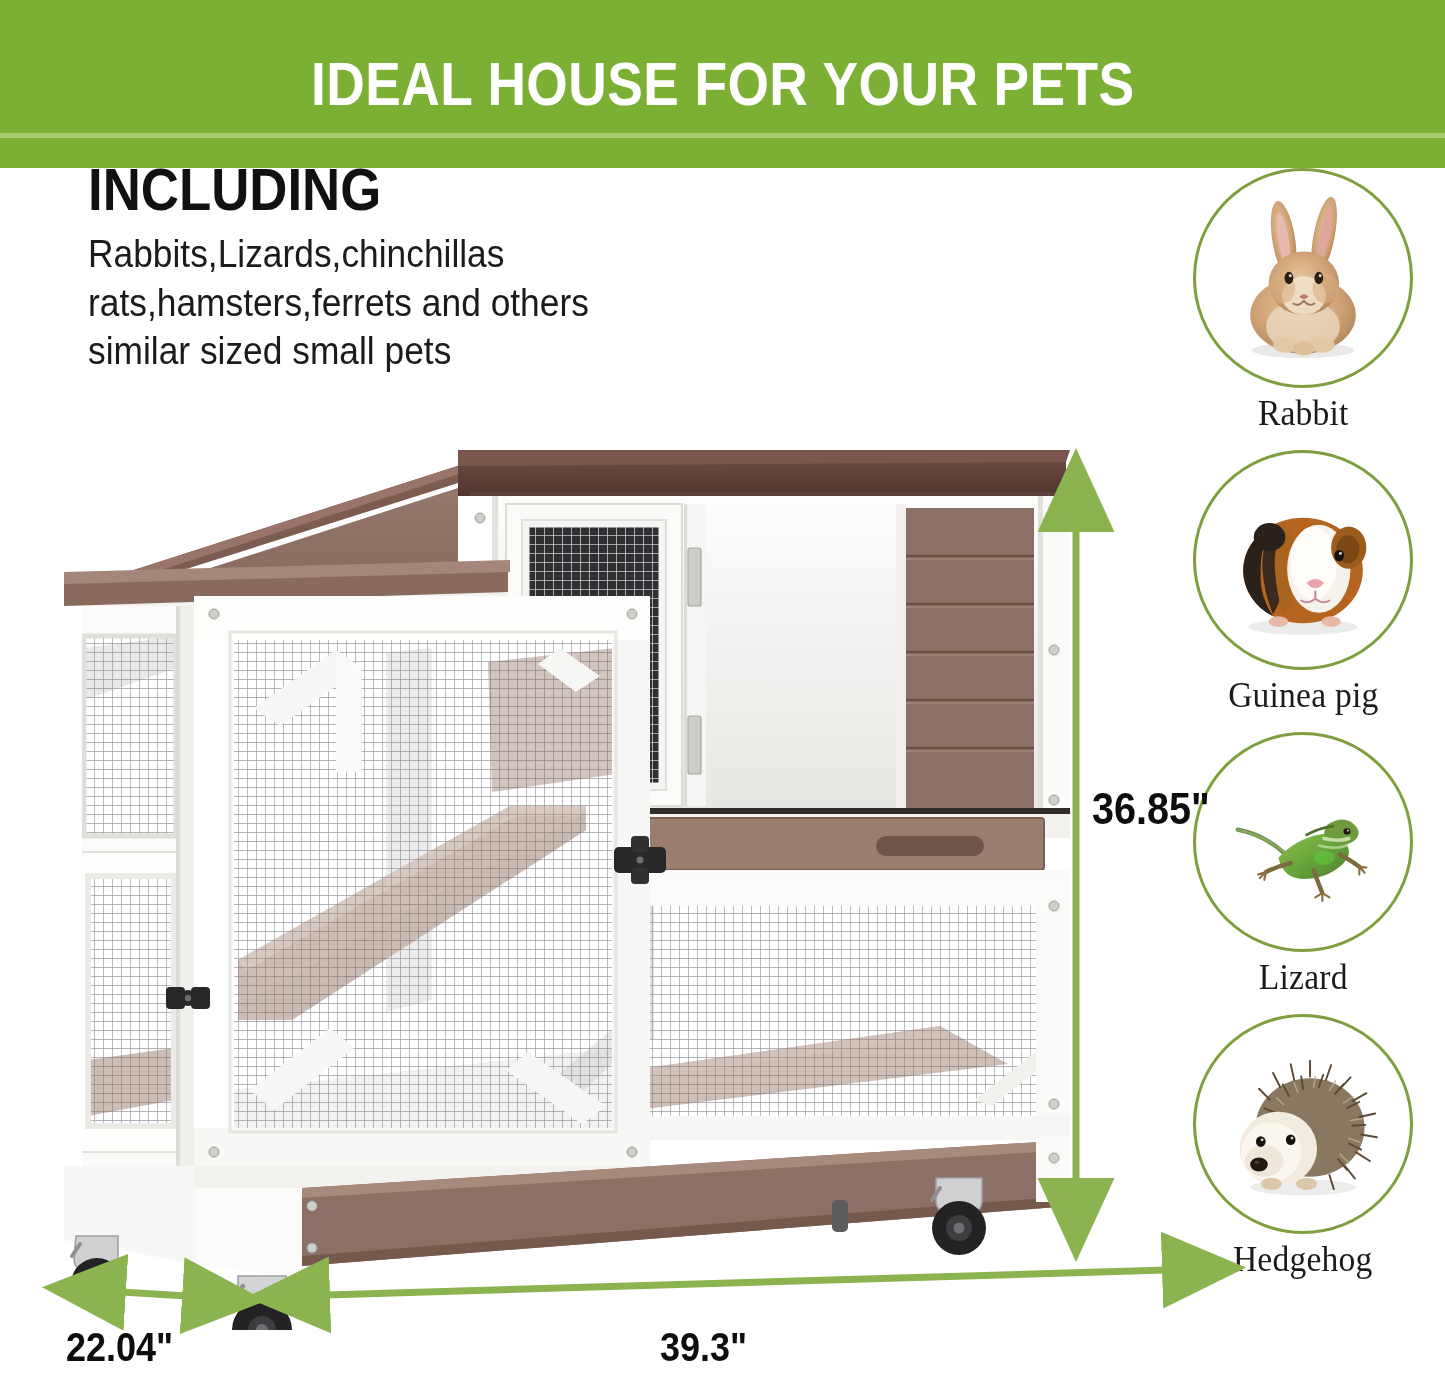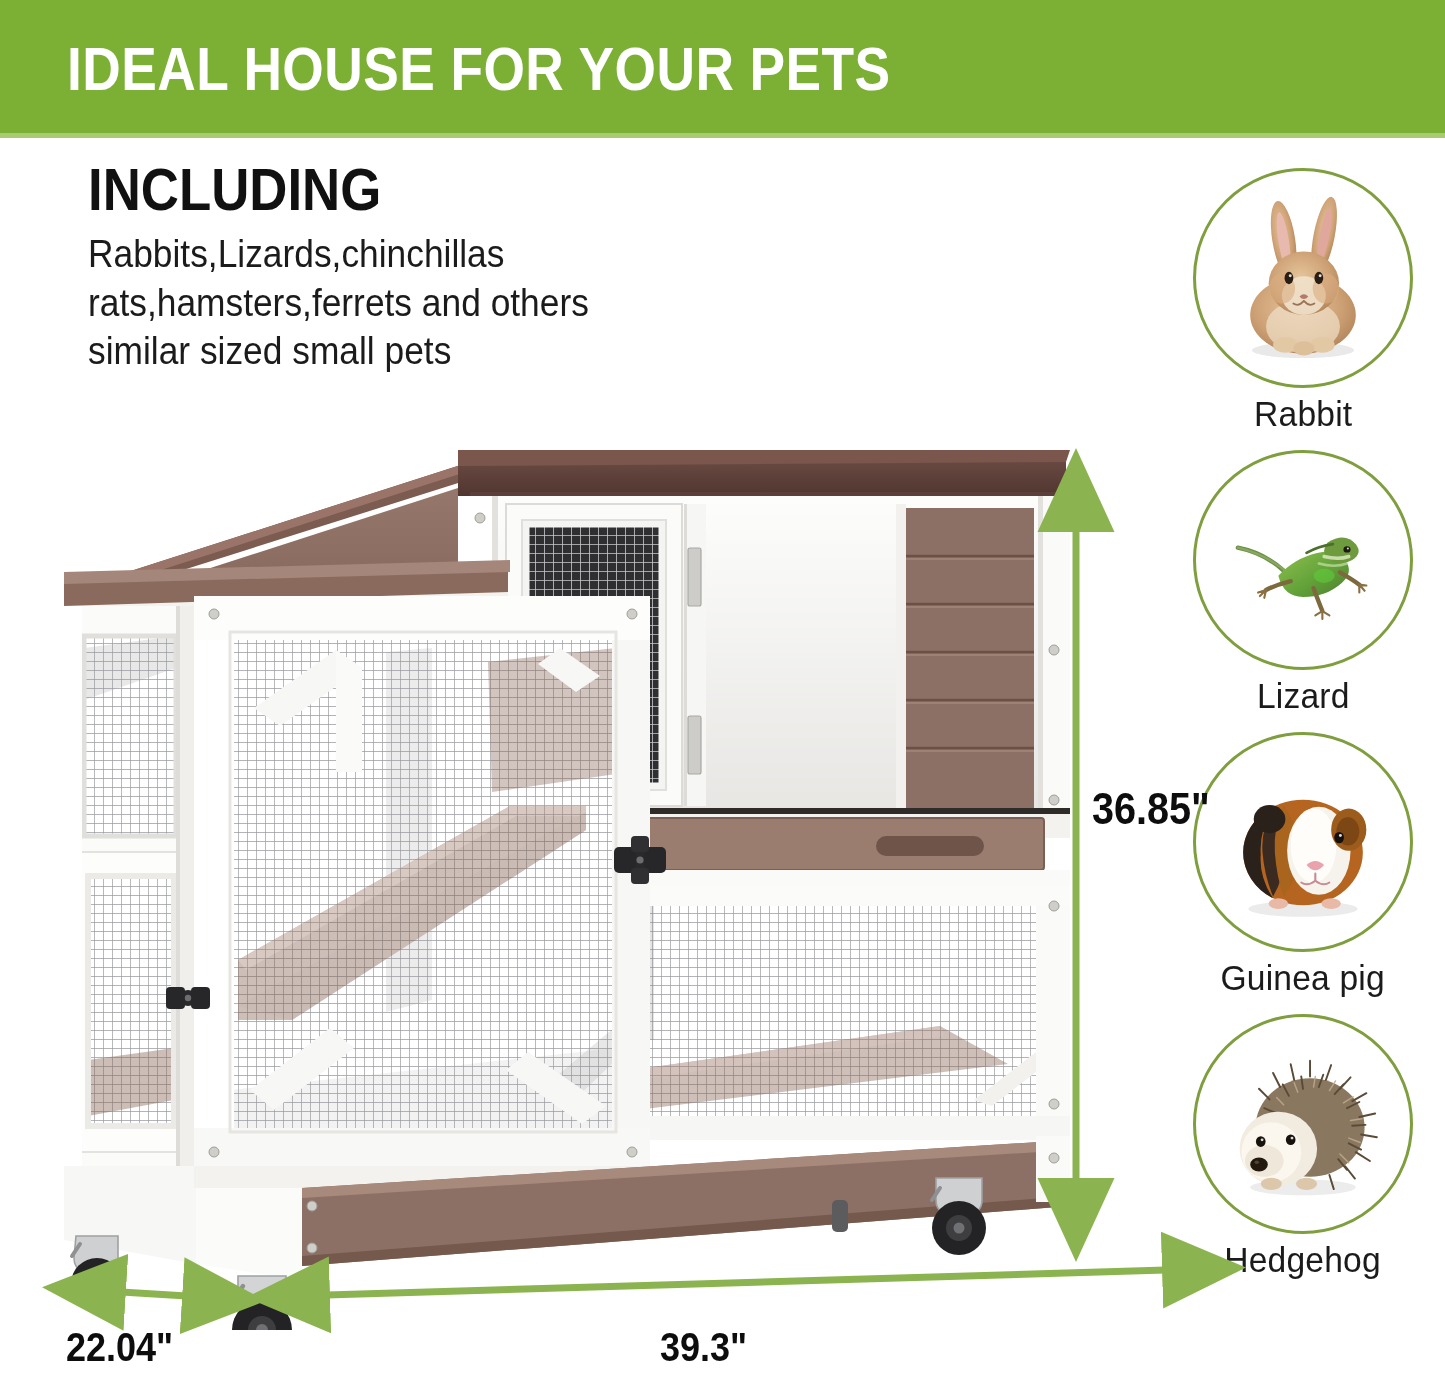--- a/index.html
+++ b/index.html
@@ -6,23 +6,23 @@
   body{
     width:1445px;height:1397px;
     background:#ffffff;
     font-family:"Liberation Sans", sans-serif;
     overflow:hidden;
     position:relative;
   }
 
   
   .banner{
-    position:absolute;left:0;top:0;width:1445px;height:138px;
+    position:absolute;left:0;top:0;width:1445px;height:168px;
     background:var(--green,#7cb034);
-    display:flex;align-items:center;
+    display:flex;align-items:center;justify-content:center;
   }
   .banner-title{
     color:#ffffff;
     font-family:"Liberation Sans Narrow","Liberation Sans",sans-serif;
     font-weight:bold;
     font-size:62px;
     letter-spacing:0.5px;
     transform:scaleX(0.86);
     transform-origin:center;
     white-space:nowrap;
@@ -42,21 +42,21 @@
   }
   .including-line{
     font-size:38px;color:#1b1b1b;line-height:1.28;
     transform:scaleX(0.93);transform-origin:left center;white-space:nowrap;
     font-weight:400;
   }
 
   
   .pet-rail{position:absolute;right:8px;top:168px;width:268px;}
   .pet-card{position:relative;width:268px;margin-bottom:16px;
-    display:flex;flex-direction:column;align-items:center;}
+    display:flex;flex-direction:column;align-items:center;font-family:Liberation Serif, serif;}
   .pet-ring{
     width:214px;height:214px;border-radius:50%;
     border:3px solid #7f9e3e;background:#ffffff;
     display:flex;align-items:center;justify-content:center;
     overflow:hidden;position:relative;
   }
   .pet-ring svg{width:176px;height:176px;display:block;}
   .pet-label{
     margin-top:6px;font-size:35px;color:#1b1b1b;letter-spacing:.2px;
     transform:scaleX(0.96);transform-origin:center;white-space:nowrap;
@@ -133,20 +133,53 @@
         <ellipse cx="122" cy="176" rx="14" ry="9" fill="#e3c8a4"></ellipse>
         <ellipse cx="101" cy="180" rx="12" ry="8" fill="#ddbf99"></ellipse>
       </svg>
     </div>
     <div class="pet-label">Rabbit</div>
   </div>
 
   <div class="pet-card">
     <div class="pet-ring">
       <svg viewBox="0 0 200 200">
+        <ellipse cx="100" cy="176" rx="62" ry="9" fill="#ebebeb"></ellipse>
+
+        <ellipse cx="100" cy="112" rx="68" ry="60" fill="#b5651f"></ellipse>
+
+        <path d="M32 112 a68 60 0 0 1 34 -52 q-16 28 -14 54 q-2 26 14 50 a68 60 0 0 1 -34 -52z" fill="#2b211b"></path>
+        <path d="M66 60 q-14 26 -12 52 q2 26 12 50 q14 -24 12 -50 q2 -26 -12 -52z" fill="#3a2a20"></path>
+
+        <path d="M78 58 q-12 26 -10 54 q2 28 10 50 q18 -24 16 -50 q2 -28 -16 -54z" fill="#a9651e"></path>
+
+        <ellipse cx="118" cy="110" rx="36" ry="50" fill="#f6f2ec"></ellipse>
+        <ellipse cx="112" cy="104" rx="26" ry="42" fill="#fffdfa"></ellipse>
+
+        <ellipse cx="152" cy="86" rx="20" ry="24" fill="#9c5c1c"></ellipse>
+        <ellipse cx="151" cy="88" rx="13" ry="16" fill="#7d4715"></ellipse>
+        <ellipse cx="62" cy="74" rx="18" ry="16" fill="#2b211b"></ellipse>
+
+        <ellipse cx="141" cy="95" rx="5.5" ry="6.5" fill="#16100c"></ellipse>
+        <circle cx="142.5" cy="92.5" r="1.7" fill="#fff" opacity=".85"></circle>
+
+        <path d="M104 126 q10 -9 20 0 q-10 12 -20 0z" fill="#e8a3ad"></path>
+        <path d="M114 136 v8" stroke="#c98a93" stroke-width="2.4" stroke-linecap="round"></path>
+        <path d="M114 144 q-9 7 -16 2 M114 144 q9 7 16 2" stroke="#c98a93" stroke-width="2.2" fill="none" stroke-linecap="round"></path>
+
+        <ellipse cx="72" cy="170" rx="11" ry="6" fill="#e8b9a6"></ellipse>
+        <ellipse cx="132" cy="170" rx="11" ry="6" fill="#e8b9a6"></ellipse>
+      </svg>
+    </div>
+    <div class="pet-label">Guinea pig</div>
+  </div>
+
+  <div class="pet-card">
+    <div class="pet-ring">
+      <svg viewBox="0 0 200 200">
         <defs>
           <linearGradient id="lzBody" x1="0" y1="0" x2="1" y2="1">
             <stop offset="0%" stop-color="#8fbf4d"></stop>
               <stop offset="55%" stop-color="#63a33a"></stop>
               <stop offset="100%" stop-color="#4e7c2e"></stop>
           </linearGradient>
         </defs>
 
         <path d="M26 86 q30 6 52 26 q16 14 26 20" stroke="#6c8f48" stroke-width="5" fill="none" stroke-linecap="round"></path>
         <path d="M26 86 q34 8 58 30" stroke="#87a95e" stroke-width="2.5" fill="none" stroke-linecap="round"></path>
@@ -166,53 +199,20 @@
         <path d="M58 134 l-9 3 M58 134 l-7 7 M58 134 l-2 9" stroke="#8a6f42" stroke-width="2.4" stroke-linecap="round"></path>
         <path d="M112 132 q6 16 10 26" stroke="#7d6a3c" stroke-width="5" fill="none" stroke-linecap="round"></path>
         <path d="M122 158 l-8 5 M122 158 l0 9 M122 158 l8 5" stroke="#8a6f42" stroke-width="2.4" stroke-linecap="round"></path>
         <path d="M142 114 q14 8 22 14" stroke="#7d6a3c" stroke-width="5" fill="none" stroke-linecap="round"></path>
         <path d="M164 128 l8 1 M164 128 l6 7 M164 128 l0 9" stroke="#8a6f42" stroke-width="2.4" stroke-linecap="round"></path>
 
         <ellipse cx="124" cy="118" rx="12" ry="8" fill="#5fd03a" opacity=".55"></ellipse>
       </svg>
     </div>
     <div class="pet-label">Lizard</div>
-  </div>
-
-  <div class="pet-card">
-    <div class="pet-ring">
-      <svg viewBox="0 0 200 200">
-        <ellipse cx="100" cy="176" rx="62" ry="9" fill="#ebebeb"></ellipse>
-
-        <ellipse cx="100" cy="112" rx="68" ry="60" fill="#b5651f"></ellipse>
-
-        <path d="M32 112 a68 60 0 0 1 34 -52 q-16 28 -14 54 q-2 26 14 50 a68 60 0 0 1 -34 -52z" fill="#2b211b"></path>
-        <path d="M66 60 q-14 26 -12 52 q2 26 12 50 q14 -24 12 -50 q2 -26 -12 -52z" fill="#3a2a20"></path>
-
-        <path d="M78 58 q-12 26 -10 54 q2 28 10 50 q18 -24 16 -50 q2 -28 -16 -54z" fill="#a9651e"></path>
-
-        <ellipse cx="118" cy="110" rx="36" ry="50" fill="#f6f2ec"></ellipse>
-        <ellipse cx="112" cy="104" rx="26" ry="42" fill="#fffdfa"></ellipse>
-
-        <ellipse cx="152" cy="86" rx="20" ry="24" fill="#9c5c1c"></ellipse>
-        <ellipse cx="151" cy="88" rx="13" ry="16" fill="#7d4715"></ellipse>
-        <ellipse cx="62" cy="74" rx="18" ry="16" fill="#2b211b"></ellipse>
-
-        <ellipse cx="141" cy="95" rx="5.5" ry="6.5" fill="#16100c"></ellipse>
-        <circle cx="142.5" cy="92.5" r="1.7" fill="#fff" opacity=".85"></circle>
-
-        <path d="M104 126 q10 -9 20 0 q-10 12 -20 0z" fill="#e8a3ad"></path>
-        <path d="M114 136 v8" stroke="#c98a93" stroke-width="2.4" stroke-linecap="round"></path>
-        <path d="M114 144 q-9 7 -16 2 M114 144 q9 7 16 2" stroke="#c98a93" stroke-width="2.2" fill="none" stroke-linecap="round"></path>
-
-        <ellipse cx="72" cy="170" rx="11" ry="6" fill="#e8b9a6"></ellipse>
-        <ellipse cx="132" cy="170" rx="11" ry="6" fill="#e8b9a6"></ellipse>
-      </svg>
-    </div>
-    <div class="pet-label">Guinea pig</div>
   </div>
 
   <div class="pet-card">
     <div class="pet-ring">
       <svg viewBox="0 0 200 200">
         <ellipse cx="100" cy="172" rx="60" ry="9" fill="#ececec"></ellipse>
 
         <ellipse cx="108" cy="104" rx="62" ry="56" fill="#8a7760"></ellipse>
         <g stroke="#5b4a36" stroke-width="2.2" stroke-linecap="round">
           <path d="M62 72 l-12 -12"></path>

